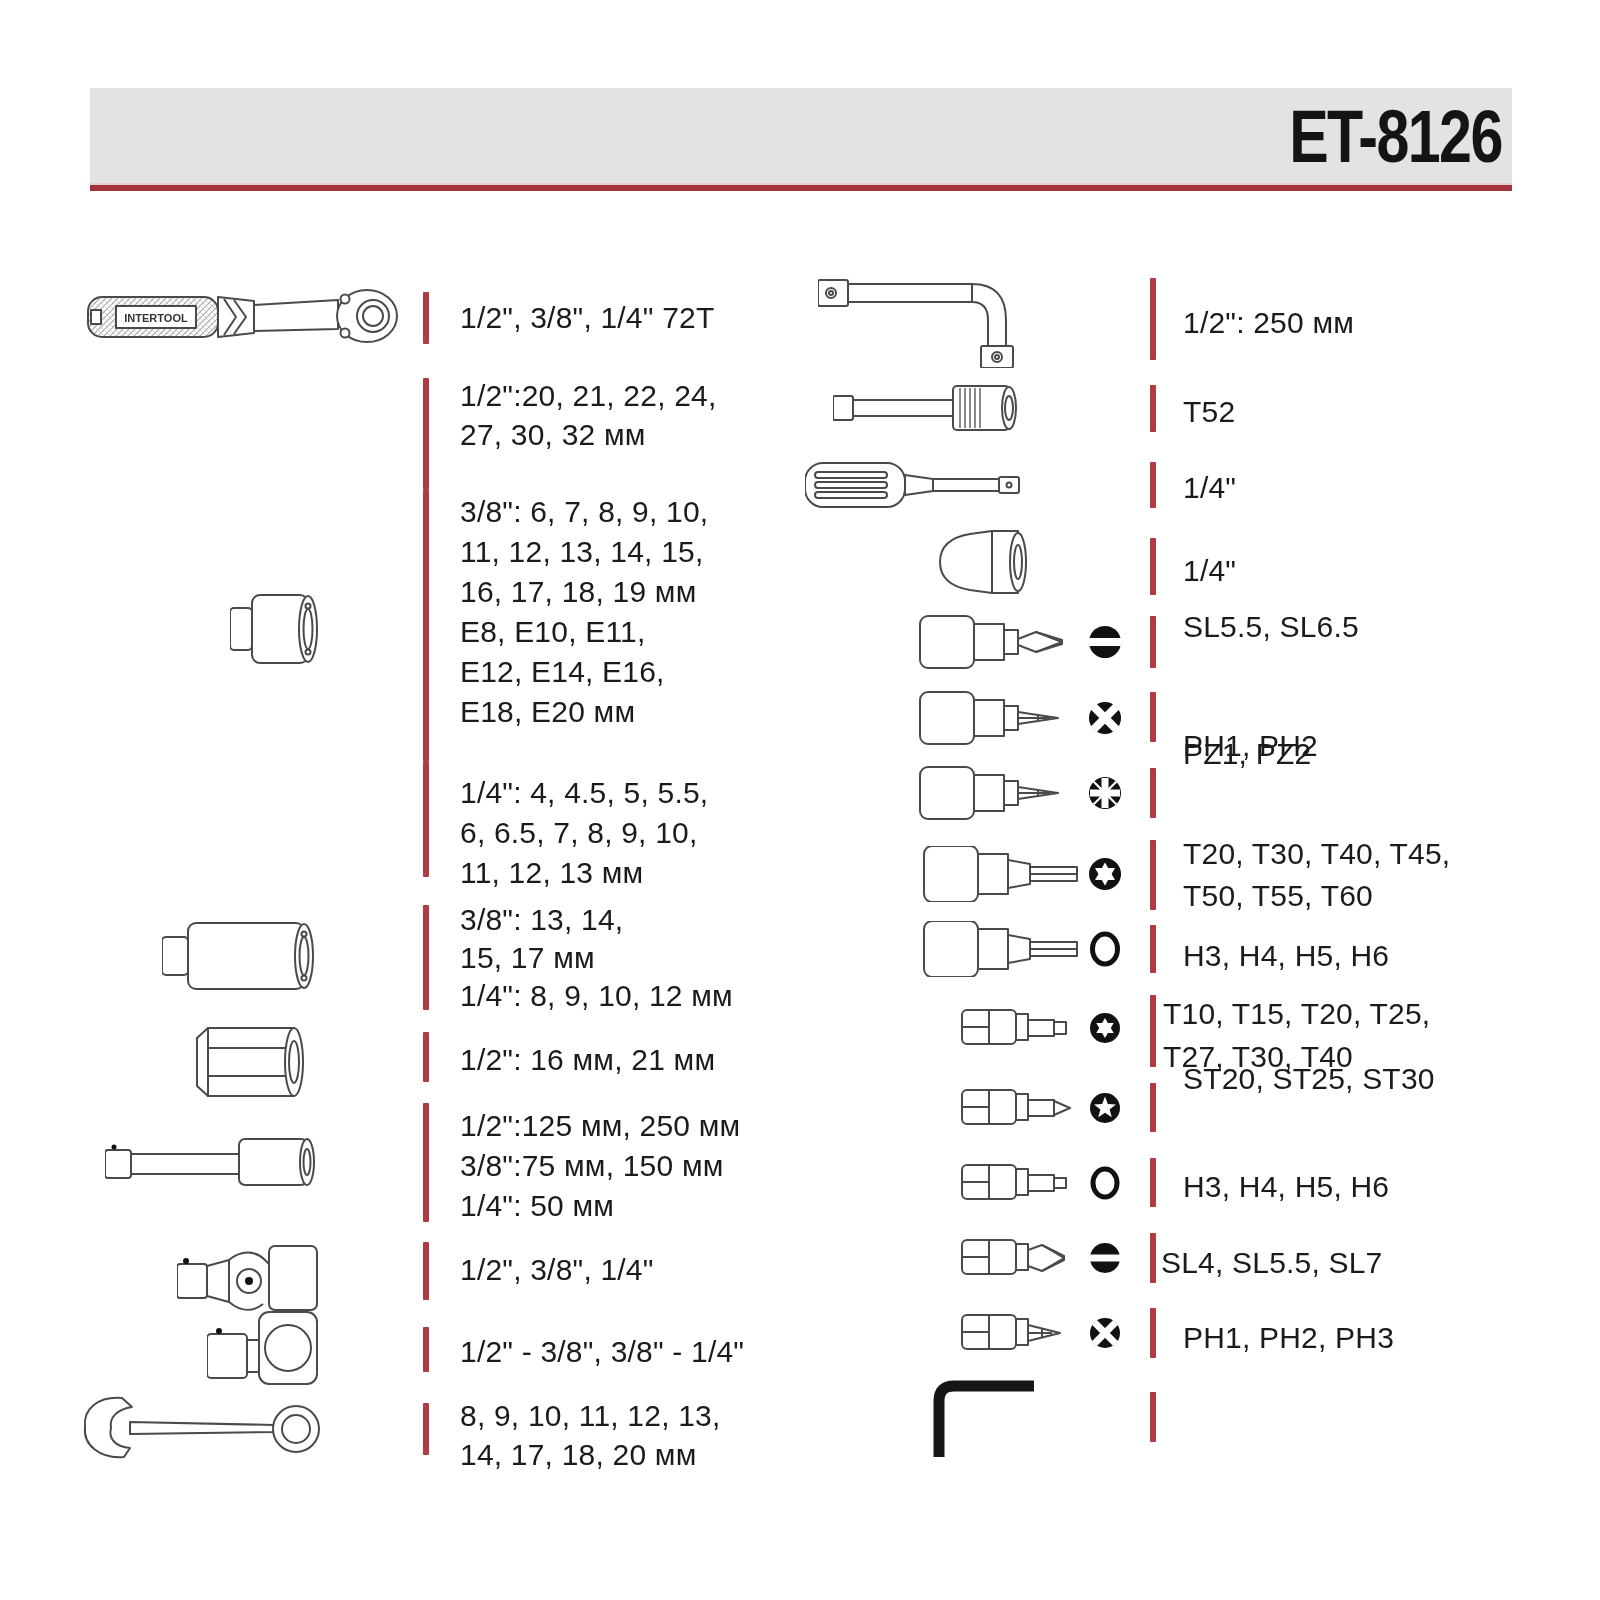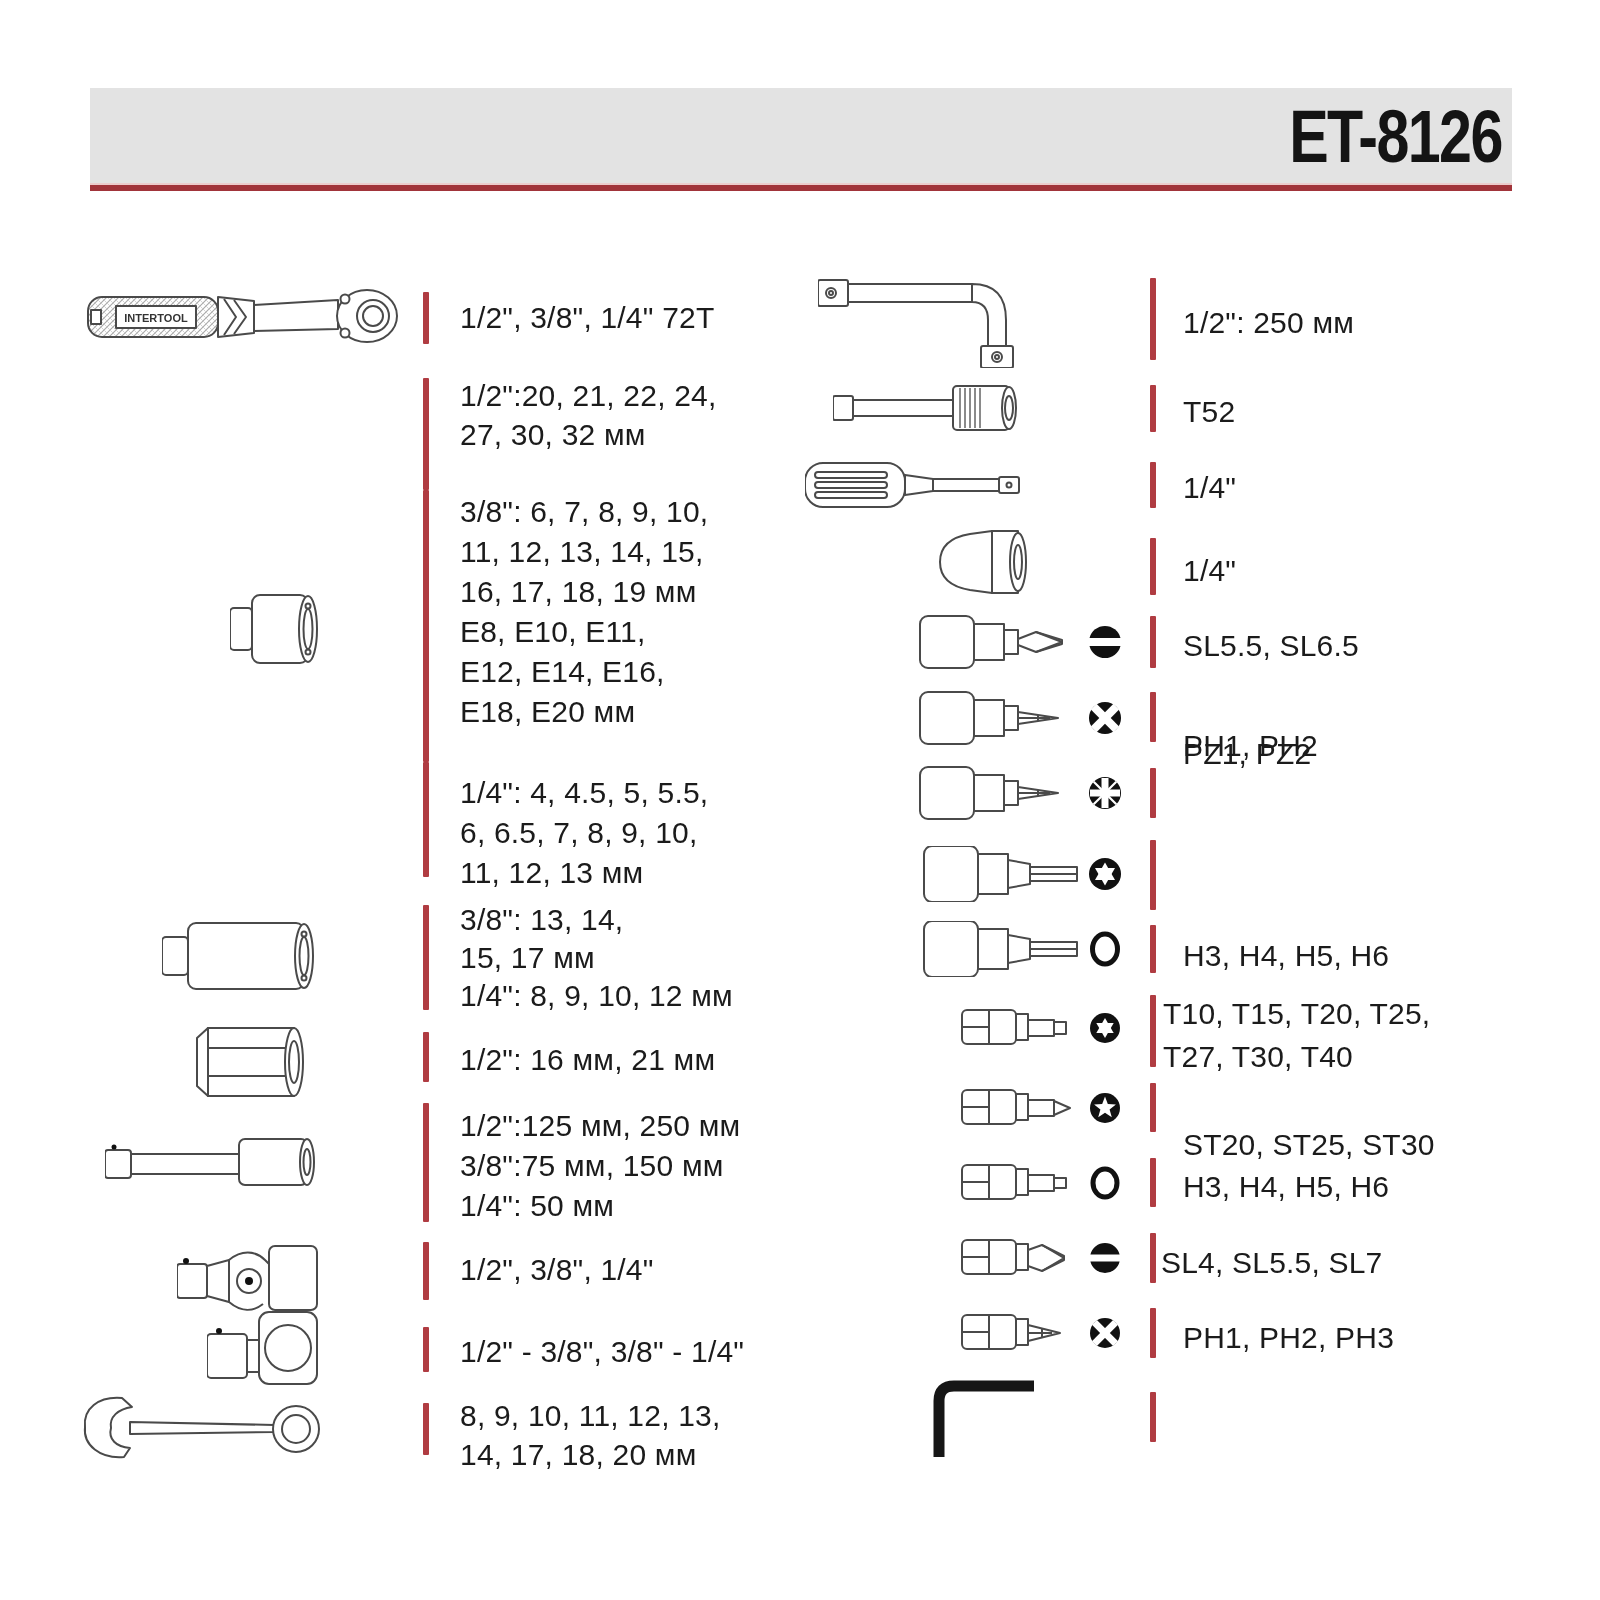--- a/index.html
+++ b/index.html
@@ -222,21 +222,21 @@
       <rect x="104" y="16" width="14" height="24"></rect>
       <polygon points="118,25 136,18 162,26 162,30 136,38 118,31"></polygon>
       <path d="M136,18 L162,28 M136,38 L162,28" fill="none"></path>
     </g>
     <g>
       <path d="M189.5,24 A16,16 0 0 1 220.5,24 Z" fill="#111"></path>
       <path d="M189.5,32 A16,16 0 0 0 220.5,32 Z" fill="#111"></path>
     </g>
   </svg>
   <div class="vbar" style="left:1150px;top:616px;height:52px"></div>
-  <div class="spec" style="left:1183px;top:626px">SL5.5, SL6.5</div>
+  <div class="spec" style="left:1183px;top:607px">SL5.5, SL6.5</div>
 
   <svg class="art" style="left:900px;top:690px" width="230" height="56" viewBox="0 0 230 56">
     <g fill="#fff" stroke="#4a4a4a" stroke-width="2" stroke-linejoin="round">
       <rect x="20" y="2" width="54" height="52" rx="8"></rect>
       <rect x="74" y="10" width="30" height="36"></rect>
       <rect x="104" y="16" width="14" height="24"></rect>
       <polygon points="118,22 158,28 118,34"></polygon>
       <path d="M118,28 H150 M138,25 V31" fill="none"></path>
     </g>
     <g>
@@ -275,20 +275,22 @@
       <rect x="130" y="21" width="47" height="14"></rect>
       <path d="M130,28 H177" fill="none"></path>
     </g>
     <g>
       <circle cx="205" cy="28" r="16" fill="#111"></circle>
       <polygon points="205,16.5 215,34 195,34" fill="#fff"></polygon>
       <polygon points="205,39.5 195,22 215,22" fill="#fff"></polygon>
     </g>
   </svg>
   <div class="vbar" style="left:1150px;top:840px;height:70px"></div>
+  <div class="spec lh42" style="left:1183px;top:833px">T20, T30, T40, T45,
+T50, T55, T60</div>
 
   <svg class="art" style="left:900px;top:921px" width="230" height="56" viewBox="0 0 230 56">
     <g fill="#fff" stroke="#4a4a4a" stroke-width="2" stroke-linejoin="round">
       <rect x="24" y="0" width="54" height="56" rx="8"></rect>
       <rect x="78" y="8" width="30" height="40"></rect>
       <polygon points="108,14 130,18 130,38 108,42"></polygon>
       <rect x="130" y="21" width="47" height="14"></rect>
       <path d="M130,28 H177" fill="none"></path>
     </g>
     <ellipse cx="205" cy="28" rx="12.5" ry="15" fill="none" stroke="#111" stroke-width="5"></ellipse>
@@ -321,21 +323,21 @@
       <rect x="116" y="14" width="12" height="26"></rect>
       <rect x="128" y="20" width="26" height="16"></rect>
       <polygon points="154,21 170,28 154,35"></polygon>
     </g>
     <g>
       <circle cx="205" cy="28" r="15" fill="#111"></circle>
       <polygon points="205,16.5 207.8,24.1 215.9,24.4 209.6,29.5 211.8,37.3 205,32.8 198.2,37.3 200.4,29.5 194.1,24.4 202.2,24.1" fill="#fff"></polygon>
     </g>
   </svg>
   <div class="vbar" style="left:1150px;top:1083px;height:49px"></div>
-  <div class="spec" style="left:1183px;top:1125px">ST20, ST25, ST30</div>
+  <div class="spec" style="left:1183px;top:1059px">ST20, ST25, ST30</div>
 
   <svg class="art" style="left:900px;top:1155px" width="230" height="56" viewBox="0 0 230 56">
     <g fill="#fff" stroke="#4a4a4a" stroke-width="2" stroke-linejoin="round">
       <rect x="62" y="10" width="54" height="34" rx="5"></rect>
       <path d="M89,10 V44 M62,27 H89" fill="none"></path>
       <rect x="116" y="14" width="12" height="26"></rect>
       <rect x="128" y="20" width="26" height="16"></rect>
       <rect x="154" y="23" width="12" height="10"></rect>
     </g>
     <ellipse cx="205" cy="28" rx="12" ry="14" fill="none" stroke="#111" stroke-width="5"></ellipse>

